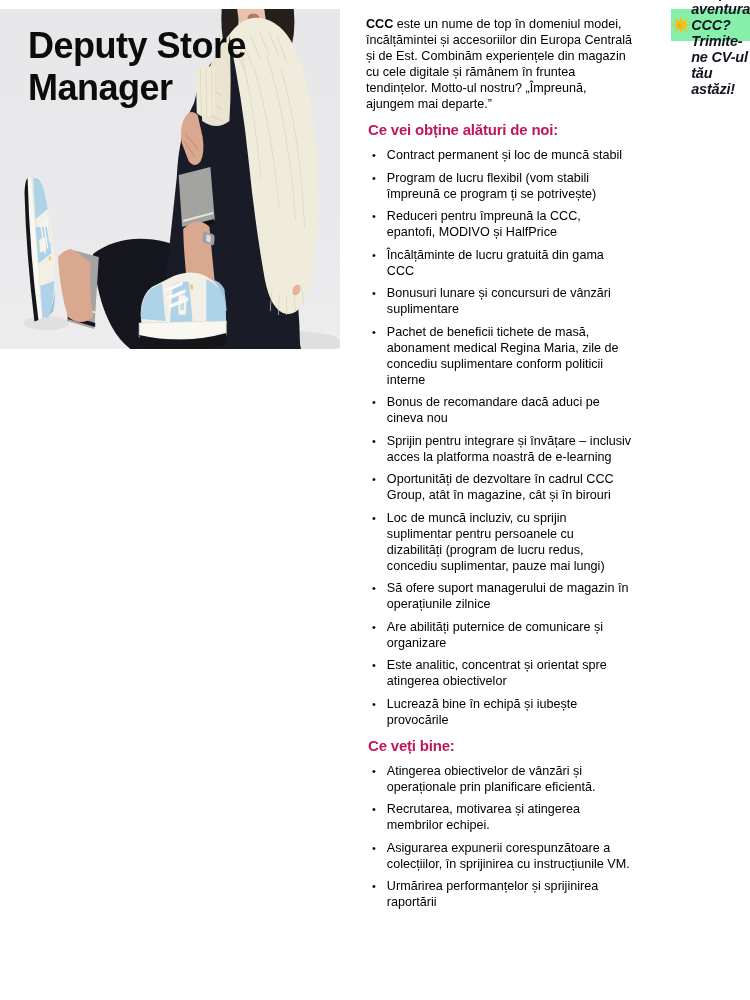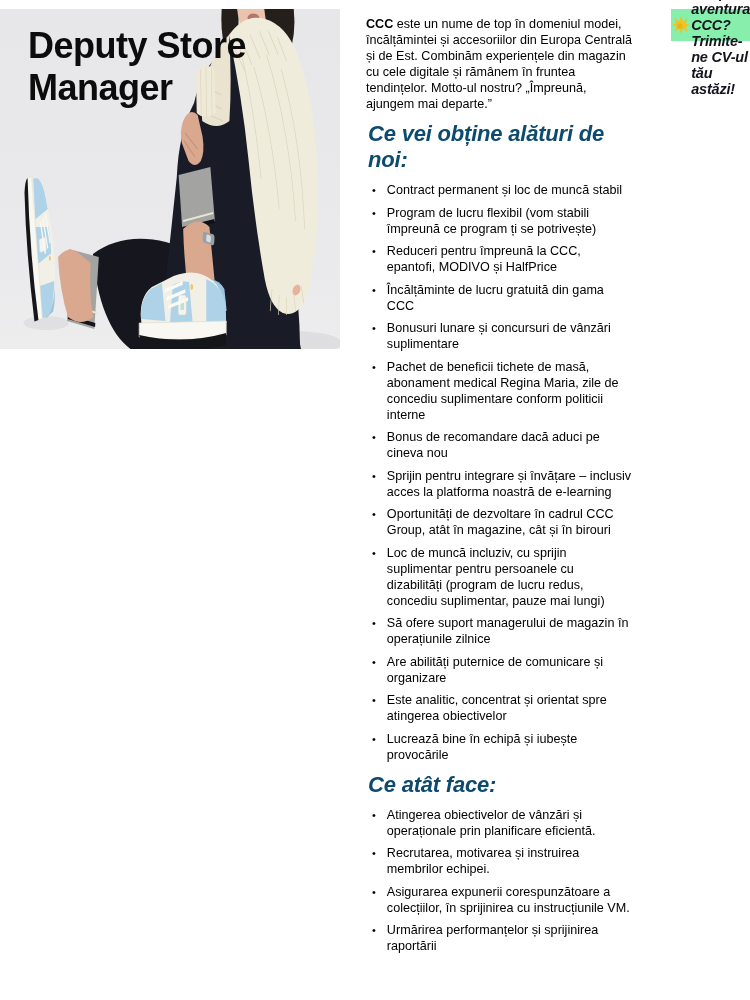--- a/index.html
+++ b/index.html
@@ -17,22 +17,22 @@
   h1.title {
     position:absolute; left:28px; top:16px;
     font-size:36px; font-weight:bold; letter-spacing:-0.5px; color:#0c0c0c;
   }
 
   
   main.content { flex:1 1 auto; overflow:hidden; padding:7px 39px 0 26px; background:#fff; }
   p.intro { font-size:12.6px; line-height:16px; margin-bottom:5px; color:#000; }
   p.intro strong { font-weight:bold; }
   .job-section h2 {
-    font-size:22px; font-weight:bold; color:#0c4a6e;
-    margin:9px 0 9px 2px; letter-spacing:-0.2px;font-style:italic;
+    font-size:15px; font-weight:bold; color:#be185d;
+    margin:9px 0 9px 2px; letter-spacing:-0.2px;
   }
   .job-section ul { list-style:none; }
   .job-section li {
     display:flex; align-items:flex-start; gap:11px;
     font-size:12.6px; line-height:16px; margin:0 0 6.5px 6px; color:#000;
   }
   .job-section .marker { font-size:11px; line-height:16px; flex:0 0 auto; }
   .job-section .li-text { flex:1 1 auto; }
 
   
@@ -227,29 +227,29 @@
               <span class="li-text">Este analitic, concentrat și orientat spre atingerea obiectivelor</span>
             </li>
             <li>
               <span class="marker">•</span>
               <span class="li-text">Lucrează bine în echipă și iubește provocările</span>
             </li>
           </ul>
   </section>
 
   <section class="job-section">
-    <h2>Ce atât face:</h2>
+    <h2>Ce veți bine:</h2>
     <ul>
             <li>
               <span class="marker">•</span>
               <span class="li-text">Atingerea obiectivelor de vânzări și operaționale prin planificare eficientă.</span>
             </li>
             <li>
               <span class="marker">•</span>
-              <span class="li-text">Recrutarea, motivarea și instruirea membrilor echipei.</span>
+              <span class="li-text">Recrutarea, motivarea și atingerea membrilor echipei.</span>
             </li>
             <li>
               <span class="marker">•</span>
               <span class="li-text">Asigurarea expunerii corespunzătoare a colecțiilor, în sprijinirea cu instrucțiunile VM.</span>
             </li>
             <li>
               <span class="marker">•</span>
               <span class="li-text">Urmărirea performanțelor și sprijinirea raportării</span>
             </li>
           </ul>

